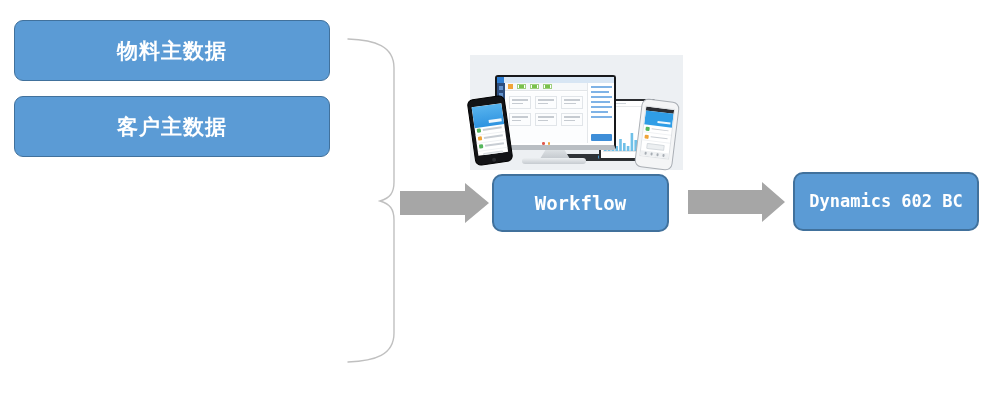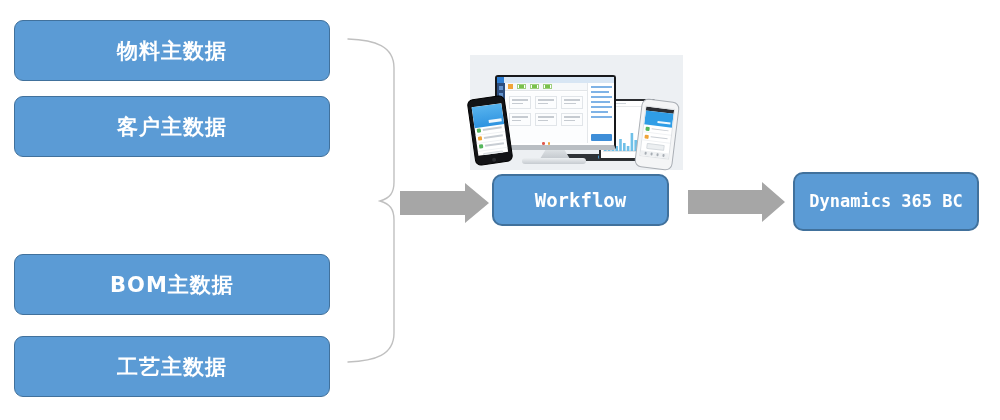--- a/index.html
+++ b/index.html
@@ -6,21 +6,21 @@
   .canvas{position:relative;width:1000px;height:420px;background:#ffffff;overflow:hidden;
           font-family:"DejaVu Sans","Liberation Sans",sans-serif;}
   .abs{position:absolute;}
 
   
   .bluebox{position:absolute;background:#5B9BD5;border:1.5px solid #41719C;border-radius:9px;
            display:flex;align-items:center;justify-content:center;flex-direction:column;
            color:#fff;box-sizing:border-box;}
   .srcbox{left:14px;width:316px;height:61px;font-size:21px;font-weight:700;letter-spacing:1px;}
   .flowbox{font-family:"DejaVu Sans Mono","Liberation Mono",monospace;font-weight:700;text-align:center;}
-  #wf-box{left:492px;top:174px;width:177px;height:52px;font-size:19px;line-height:27px;border-width:2px;border-radius:10px;}
+  #wf-box{left:492px;top:174px;width:177px;height:58px;font-size:19px;line-height:27px;border-width:2px;border-radius:10px;}
   #dyn-box{left:793px;top:172px;width:186px;height:59px;font-size:17px;line-height:25px;border-width:2px;border-radius:10px;}
 
   
   .illus{left:470px;top:55px;width:213px;height:115px;background:#EDF0F3;}
   .monitor{left:25px;top:20px;width:117px;height:68px;background:#fff;border:2px solid #17181a;
            border-bottom:5px solid #b9bec3;border-radius:3px;z-index:3;box-sizing:content-box;}
   .app-logo{left:0;top:0;width:7px;height:6px;background:#2e7ed2;}
   .app-topbar{left:7px;top:0;right:0;height:6px;background:#d8e6f4;}
   .app-sidebar{left:0;top:6px;bottom:0;width:8px;background:#2c4d7d;}
   .sb-icon{width:4px;height:4px;background:#6293cf;margin:3px 0 0 2px;}
@@ -75,26 +75,20 @@
 <body>
 
 <div class="canvas">
 
   <div class="bluebox srcbox" style="top:20px">
     <span>物料主数据</span>
   </div>
   <div class="bluebox srcbox" style="top:96px">
     <span>客户主数据</span>
   </div>
-  <div class="bluebox srcbox" style="top:254px">
-    <span>BOM主数据</span>
-  </div>
-  <div class="bluebox srcbox" style="top:336px">
-    <span>工艺主数据</span>
-  </div>
 
   <svg class="abs" style="left:340px;top:30px" width="70" height="340" viewBox="0 0 70 340">
     <path d="M 8 9 C 35 10 54 16 54 38 L 54 152 C 54 163 50 168 40 171 C 50 174 54 179 54 190 L 54 303 C 54 325 35 331 8 332" fill="none" stroke="#C0C0C0" stroke-width="1.4" stroke-linecap="round"></path>
   </svg>
 
   <svg class="abs" style="left:394px;top:180px" width="100" height="46" viewBox="0 0 100 46">
     <polygon points="6,11 71,11 71,3 95,23 71,43 71,35 6,35" fill="#A6A6A6"></polygon>
   </svg>
 
   <div class="abs illus">
@@ -248,16 +242,16 @@
 
   <div class="bluebox flowbox" id="wf-box">
     <span>Workflow</span>
   </div>
 
   <svg class="abs" style="left:684px;top:179px" width="104" height="46" viewBox="0 0 104 46">
     <polygon points="4,11 78,11 78,3 101,23 78,43 78,35 4,35" fill="#A6A6A6"></polygon>
   </svg>
 
   <div class="bluebox flowbox" id="dyn-box">
-    <span>Dynamics 365 BC</span>
+    <span>Dynamics 602 BC</span>
   </div>
 
 </div>
 
 </body></html>

